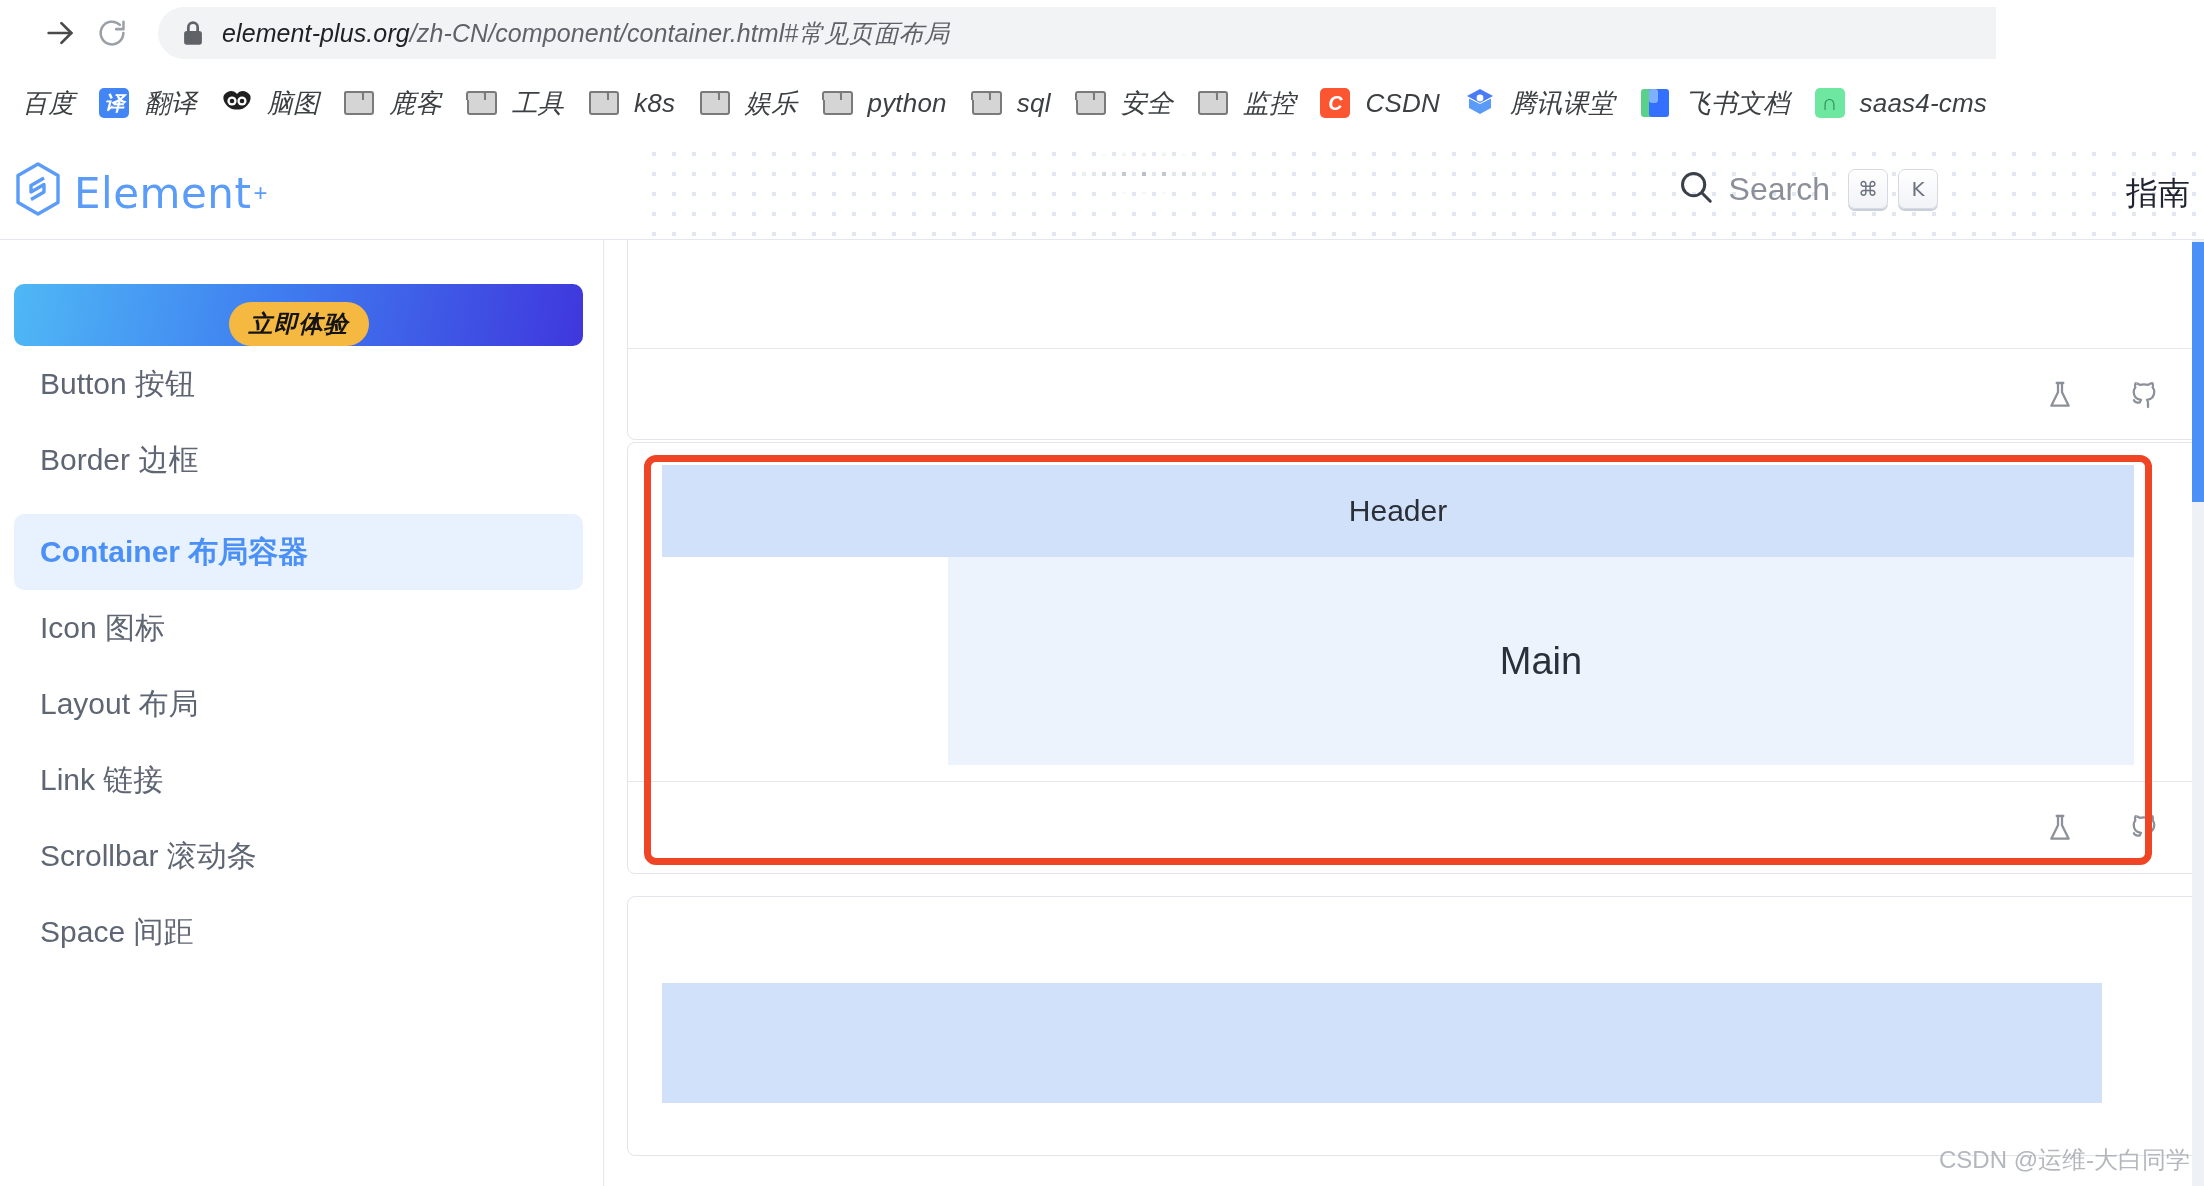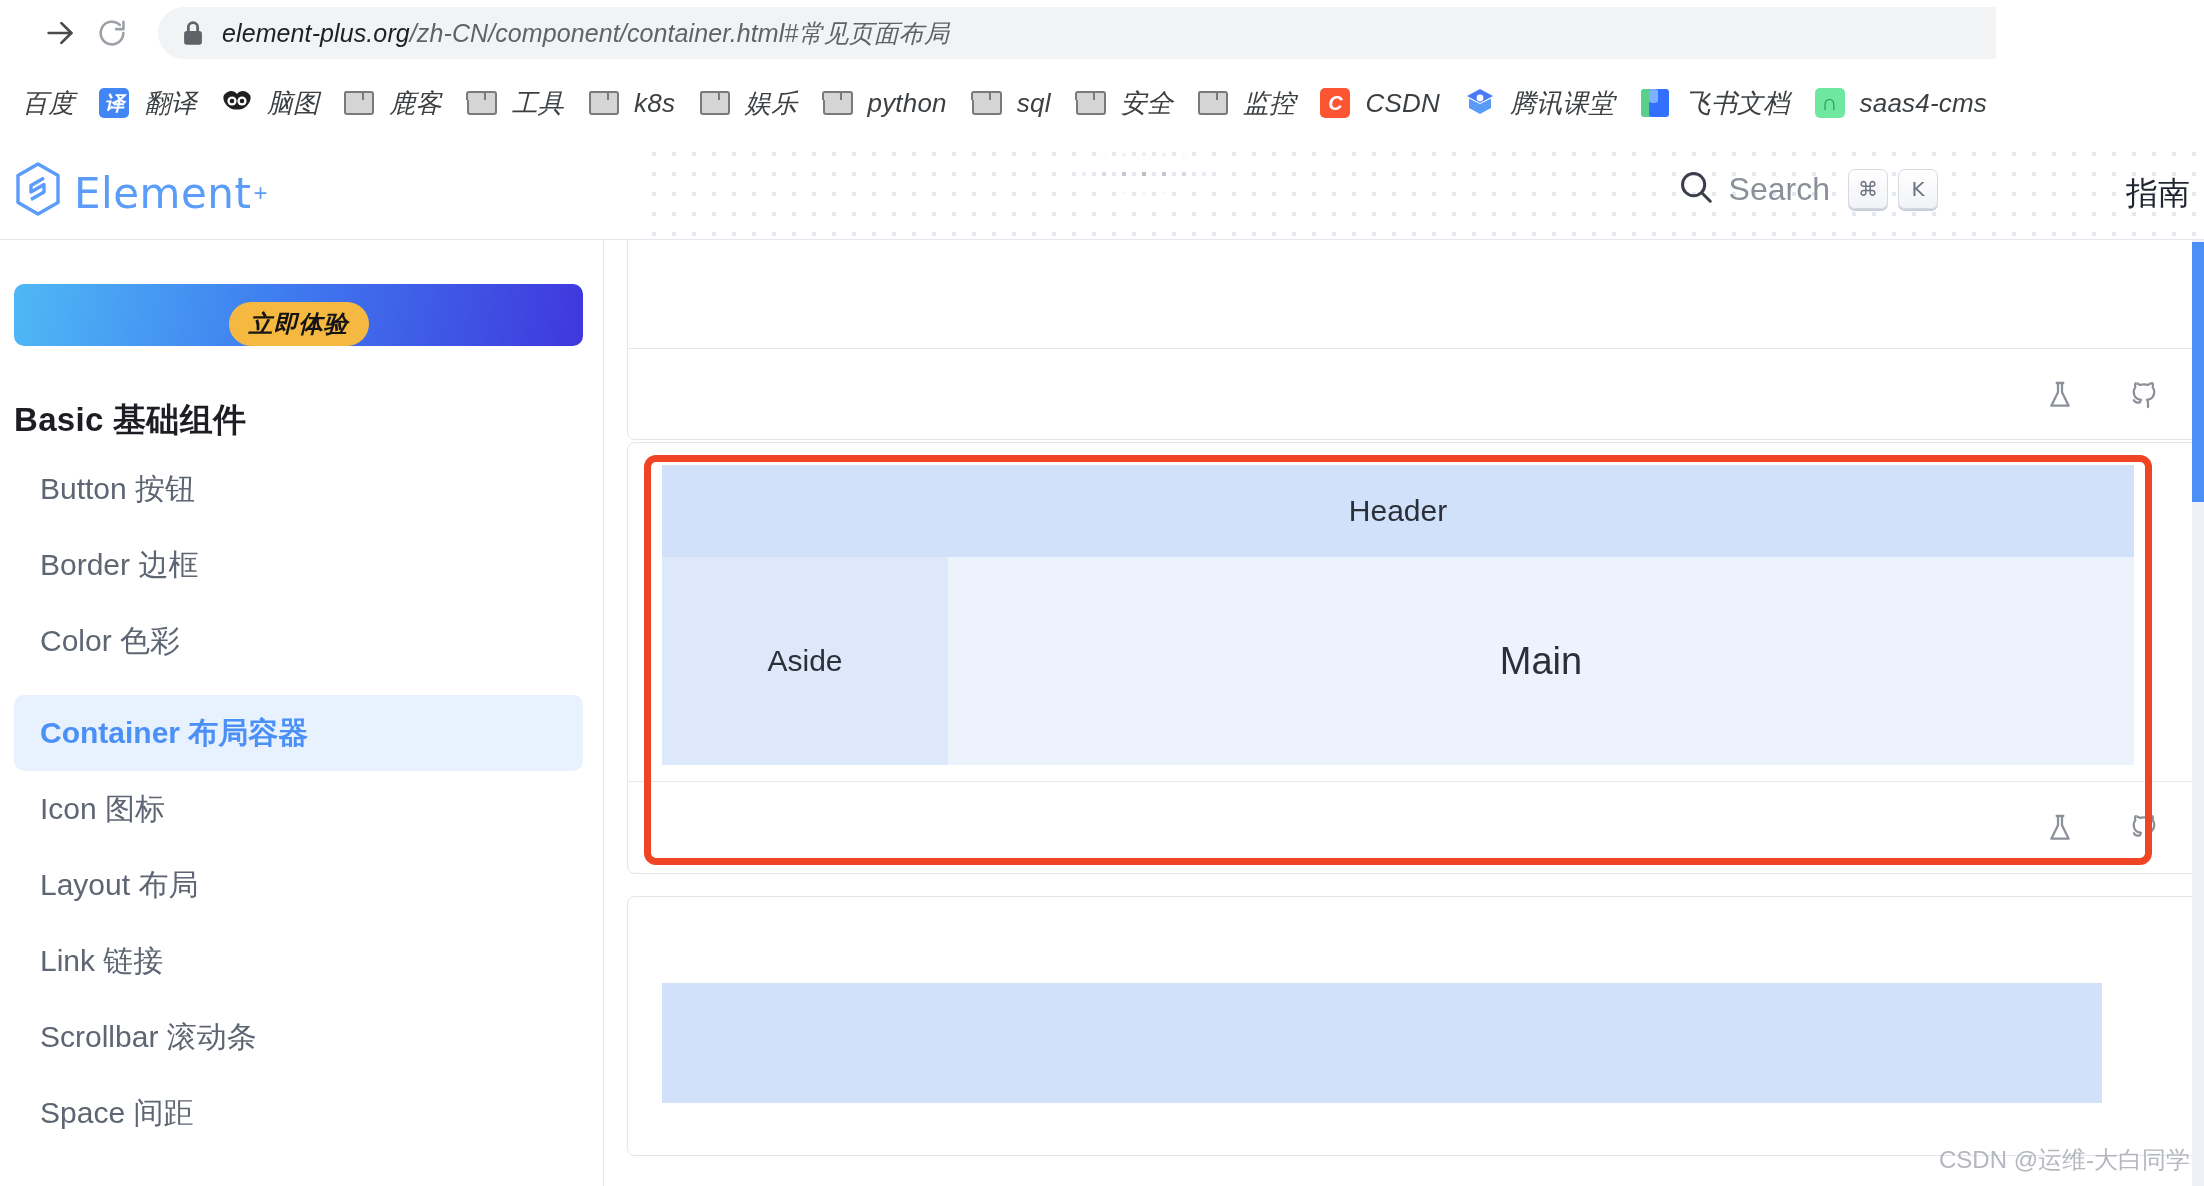--- a/index.html
+++ b/index.html
@@ -482,30 +482,26 @@
       <span class="kbd">K</span>
     </div>
 
     <div class="ep-nav-guide">指南</div>
   </div>
 
   <div class="sidebar">
     <div class="promo-banner">
       <span class="promo-pill">立即体验</span>
     </div>
-    <div class="side-group-title">Basic 基础组件</div>
     <div id="sidebar-items">
         <div class="side-item">
           <span>Button 按钮</span>
         </div>
         <div class="side-item">
           <span>Border 边框</span>
-        </div>
-        <div class="side-item">
-          <span>Color 色彩</span>
         </div>
         <div class="side-item active">
           <span>Container 布局容器</span>
         </div>
         <div class="side-item">
           <span>Icon 图标</span>
         </div>
         <div class="side-item">
           <span>Layout 布局</span>
         </div>
@@ -553,23 +549,20 @@
         </div>
       </div>
     </div>
 
     <div class="demo-card card-2">
       <div class="demo-body" style="height:338px; position:relative;">
         <div style="position:absolute; left:34px; top:22px; width:1472px; height:300px;">
           <div class="ct-header" style="position:absolute; left:0; top:0; width:1472px; height:92px;">
             <span>Header</span>
           </div>
-          <div class="ct-aside" style="position:absolute; left:0; top:92px; width:286px; height:208px;">
-            <span>Aside</span>
-          </div>
           <div class="ct-main" style="position:absolute; left:286px; top:92px; width:1186px; height:208px;">
             <span>Main</span>
           </div>
         </div>
         <div class="red-highlight"></div>
       </div>
       <div class="demo-toolbar">
         <div class="tb-icon">
           <svg width="32" height="32" viewBox="0 0 24 24" fill="none" stroke="currentColor" stroke-width="1.7" stroke-linejoin="round" stroke-linecap="round">
             <path d="M9.5 3h5"></path>

